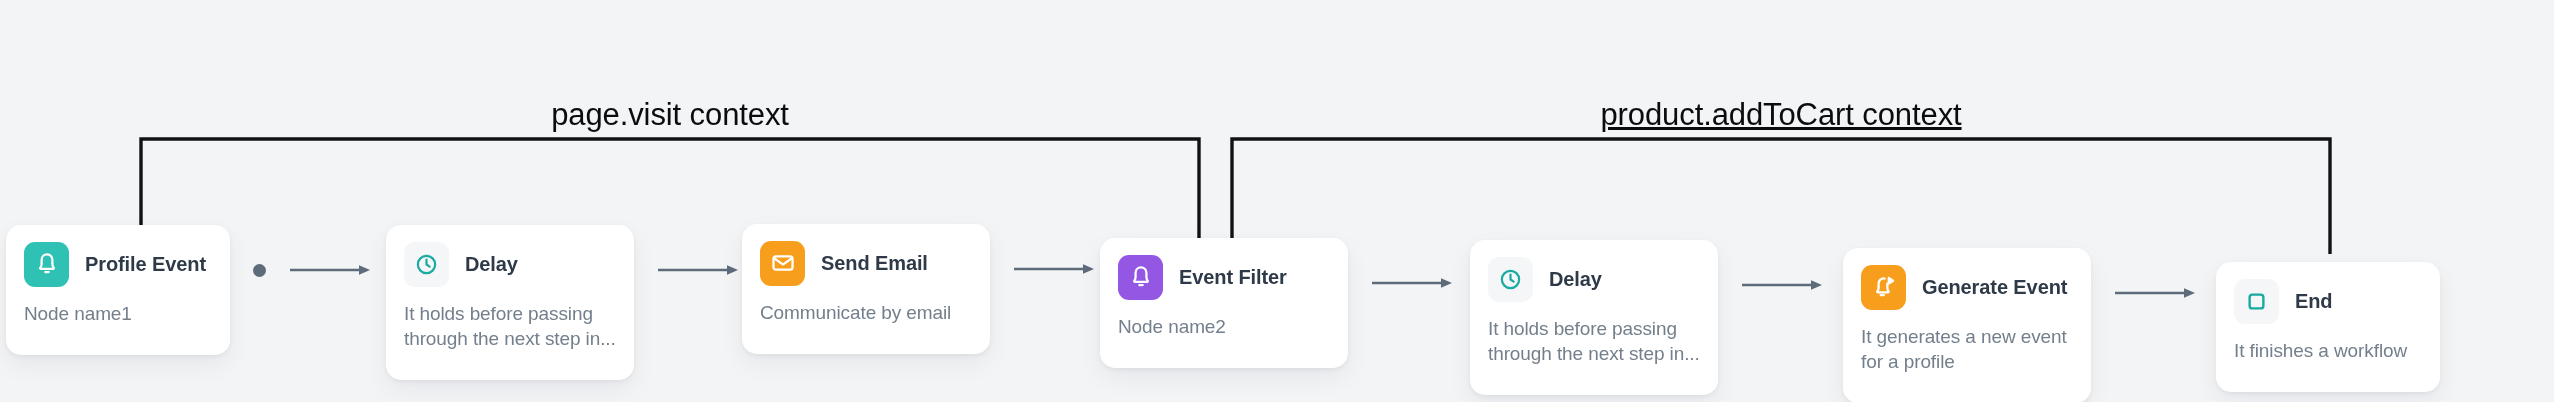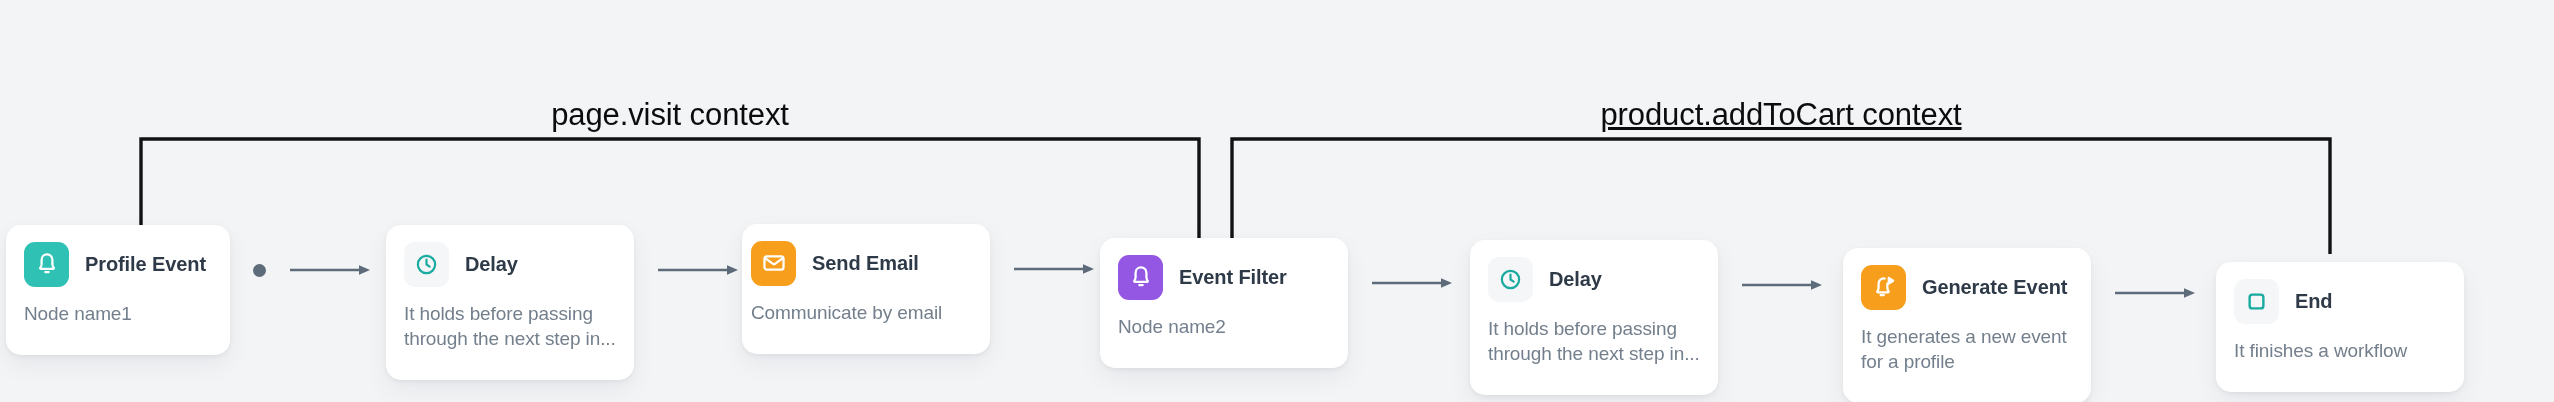--- a/index.html
+++ b/index.html
@@ -152,21 +152,21 @@
           <div class="icon-tile" style="background: rgb(244, 246, 248);">
             <svg width="25" height="25" viewBox="0 0 24 24" fill="none" stroke="#19aaa0" stroke-width="2.1" stroke-linecap="round" stroke-linejoin="round">
       <circle cx="12" cy="12" r="8.3"></circle>
       <path d="M12 7.3V12l3 2"></path>
     </svg>
           </div>
           <div class="node-title">Delay</div>
         </div>
         <div class="node-desc">It holds before passing through the next step in...</div>
       </div>
-      <div class="node" style="left: 742px; top: 224px; width: 248px; min-height: 130px; padding-left: 9px;">
+      <div class="node" style="left: 742px; top: 224px; width: 248px; min-height: 130px;">
         <div class="node-head">
           <div class="icon-tile" style="background: rgb(247, 159, 28);">
             <svg width="26" height="26" viewBox="0 0 24 24" fill="none" stroke="#ffffff" stroke-width="2.1" stroke-linecap="round" stroke-linejoin="round">
       <rect x="3.2" y="5.8" width="17.6" height="12.4" rx="2.2"></rect>
       <path d="M3.9 7.6l7.2 5.2c.55.4 1.25.4 1.8 0l7.2-5.2"></path>
     </svg>
           </div>
           <div class="node-title">Send Email</div>
         </div>
         <div class="node-desc">Communicate by email</div>
@@ -201,21 +201,21 @@
             <svg width="26" height="26" viewBox="0 0 24 24" fill="none" stroke="#ffffff" stroke-width="2.1" stroke-linecap="round" stroke-linejoin="round">
       <path d="M12.6 4.2A4.8 4.8 0 0 0 7 9v3.9c0 1.4-.5 2.3-1.1 3-.4.5-.1 1.1.6 1.1h9.1c.7 0 1-.6.6-1.1-.6-.7-1.1-1.6-1.1-3V9"></path>
       <path d="M9 19.6h2.8"></path>
       <path d="M16.4 3.6l4 2.6-4 2.6z" fill="#ffffff" stroke-linejoin="round"></path>
     </svg>
           </div>
           <div class="node-title">Generate Event</div>
         </div>
         <div class="node-desc">It generates a new event for a profile</div>
       </div>
-      <div class="node" style="left: 2216px; top: 262px; width: 248px; min-height: 130px;">
+      <div class="node" style="left: 2216px; top: 262px; width: 224px; min-height: 130px;">
         <div class="node-head">
           <div class="icon-tile" style="background: rgb(244, 246, 248);">
             <svg width="25" height="25" viewBox="0 0 24 24" fill="none" stroke="#19aaa0" stroke-width="2.3000000000000003" stroke-linecap="round" stroke-linejoin="round">
       <rect x="5.4" y="5.4" width="13.2" height="13.2" rx="2.6"></rect>
     </svg>
           </div>
           <div class="node-title">End</div>
         </div>
         <div class="node-desc">It finishes a workflow</div>
       </div>

